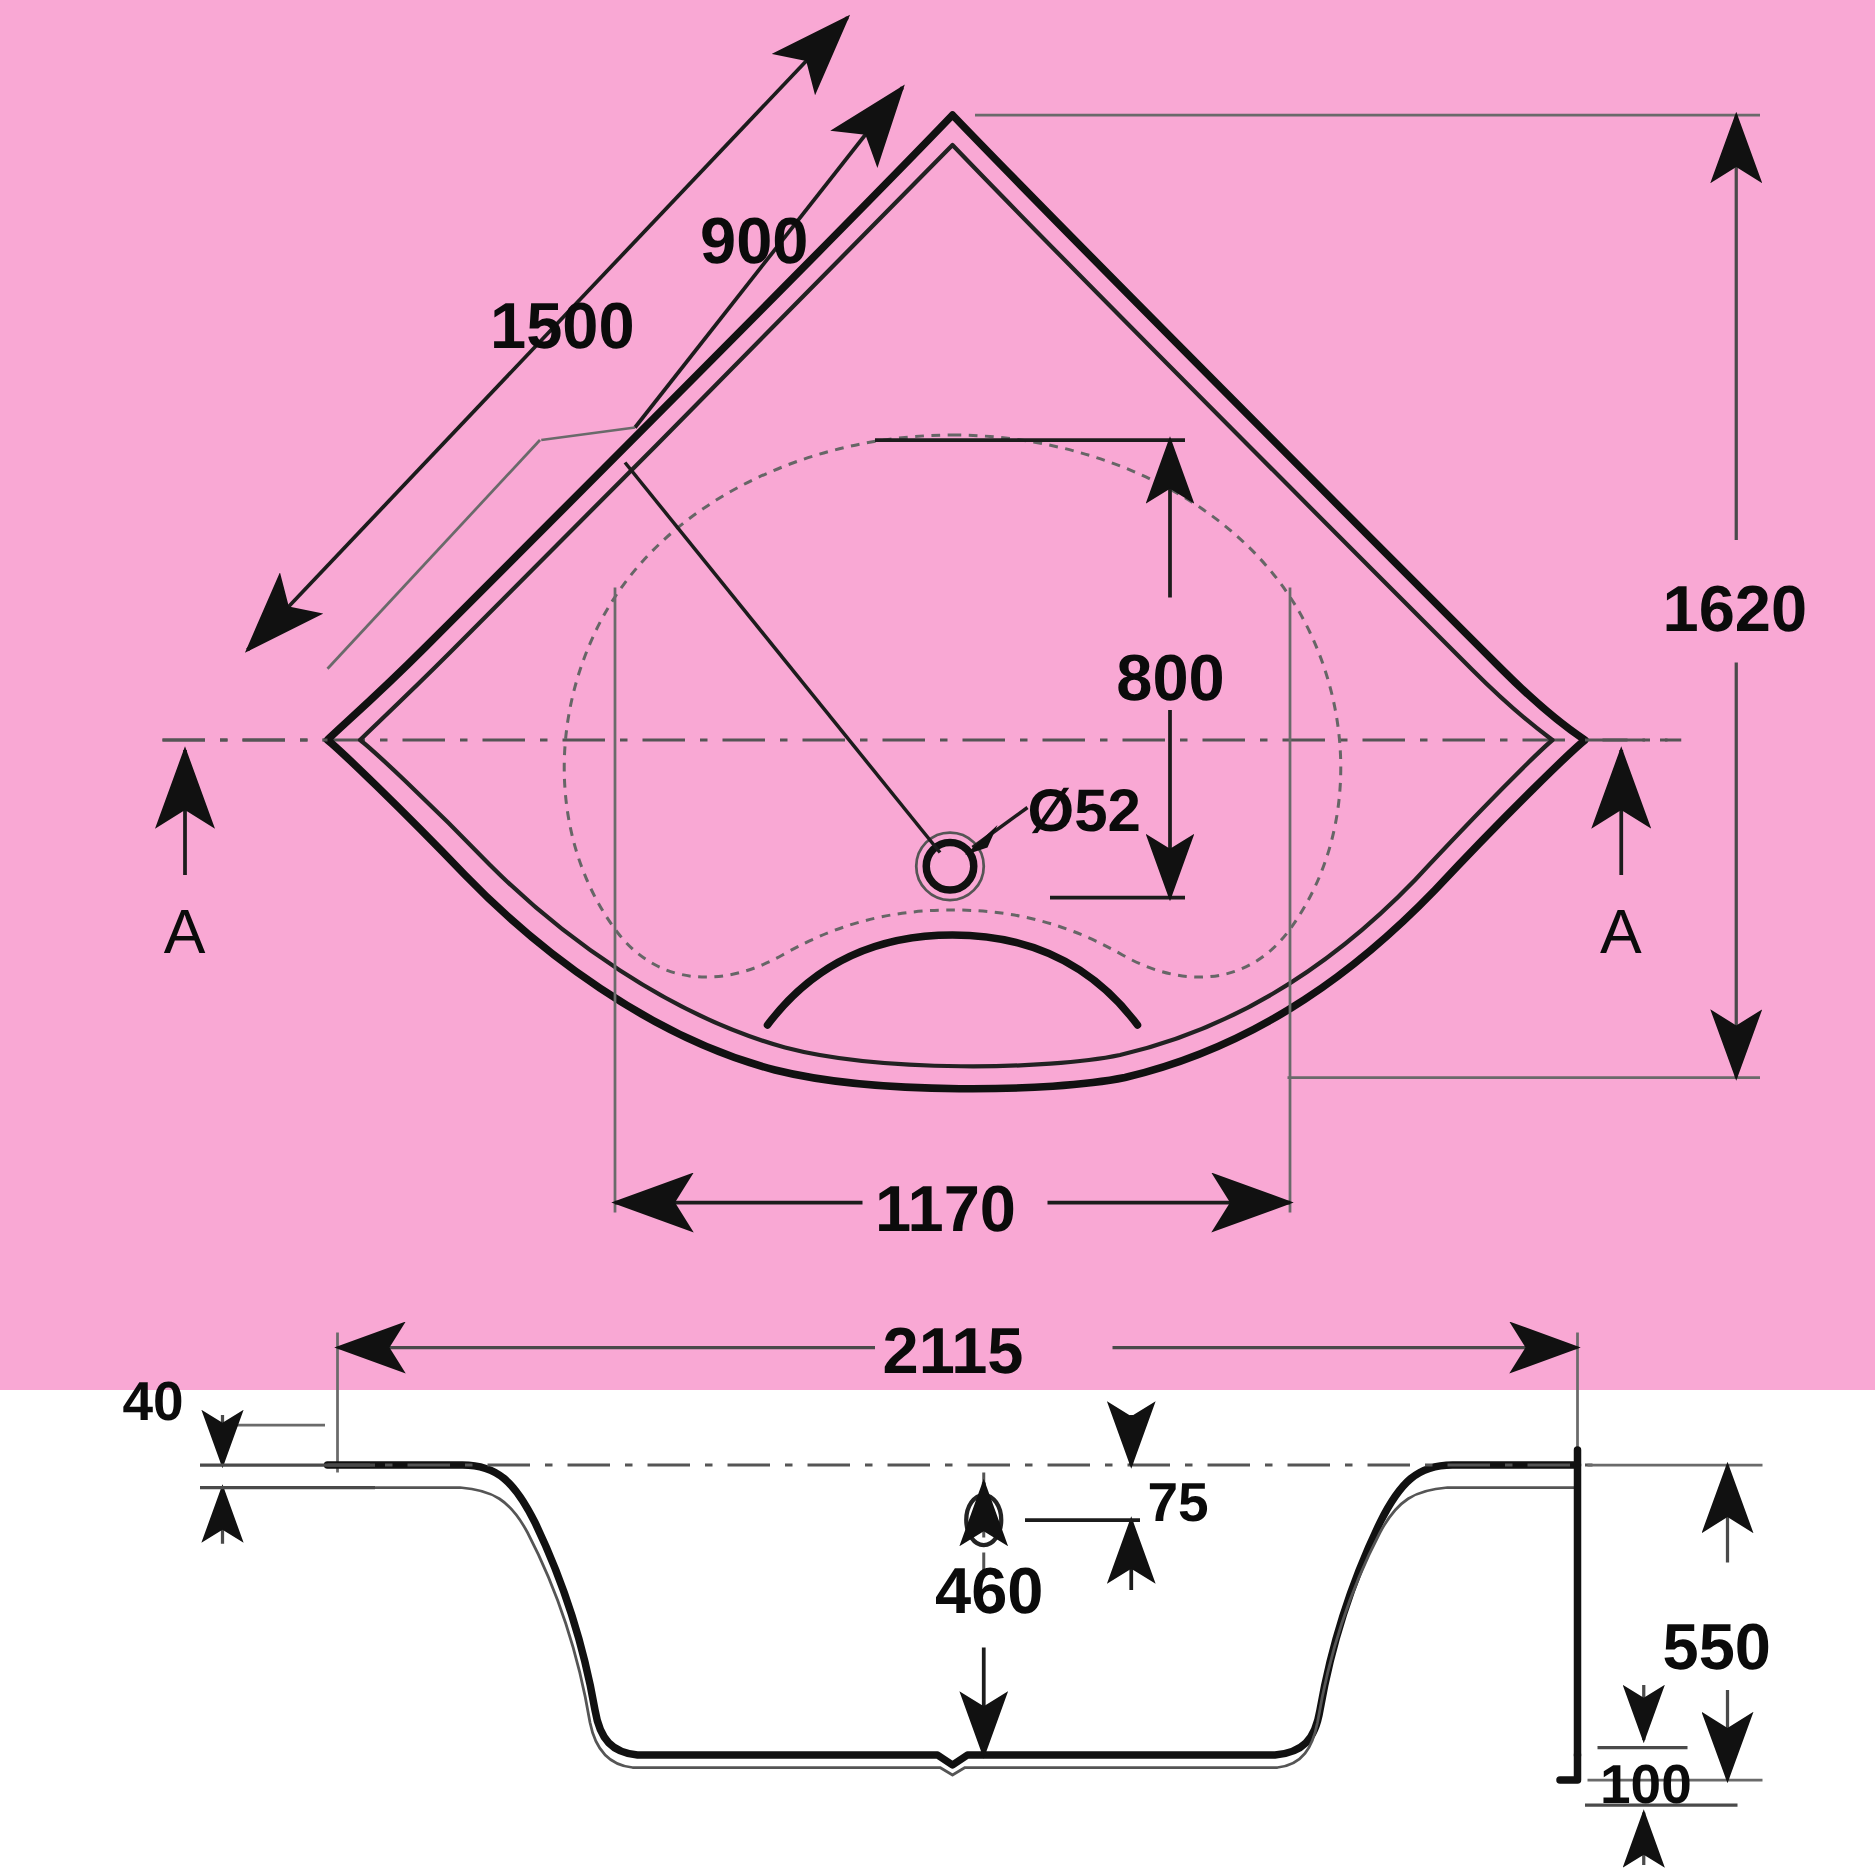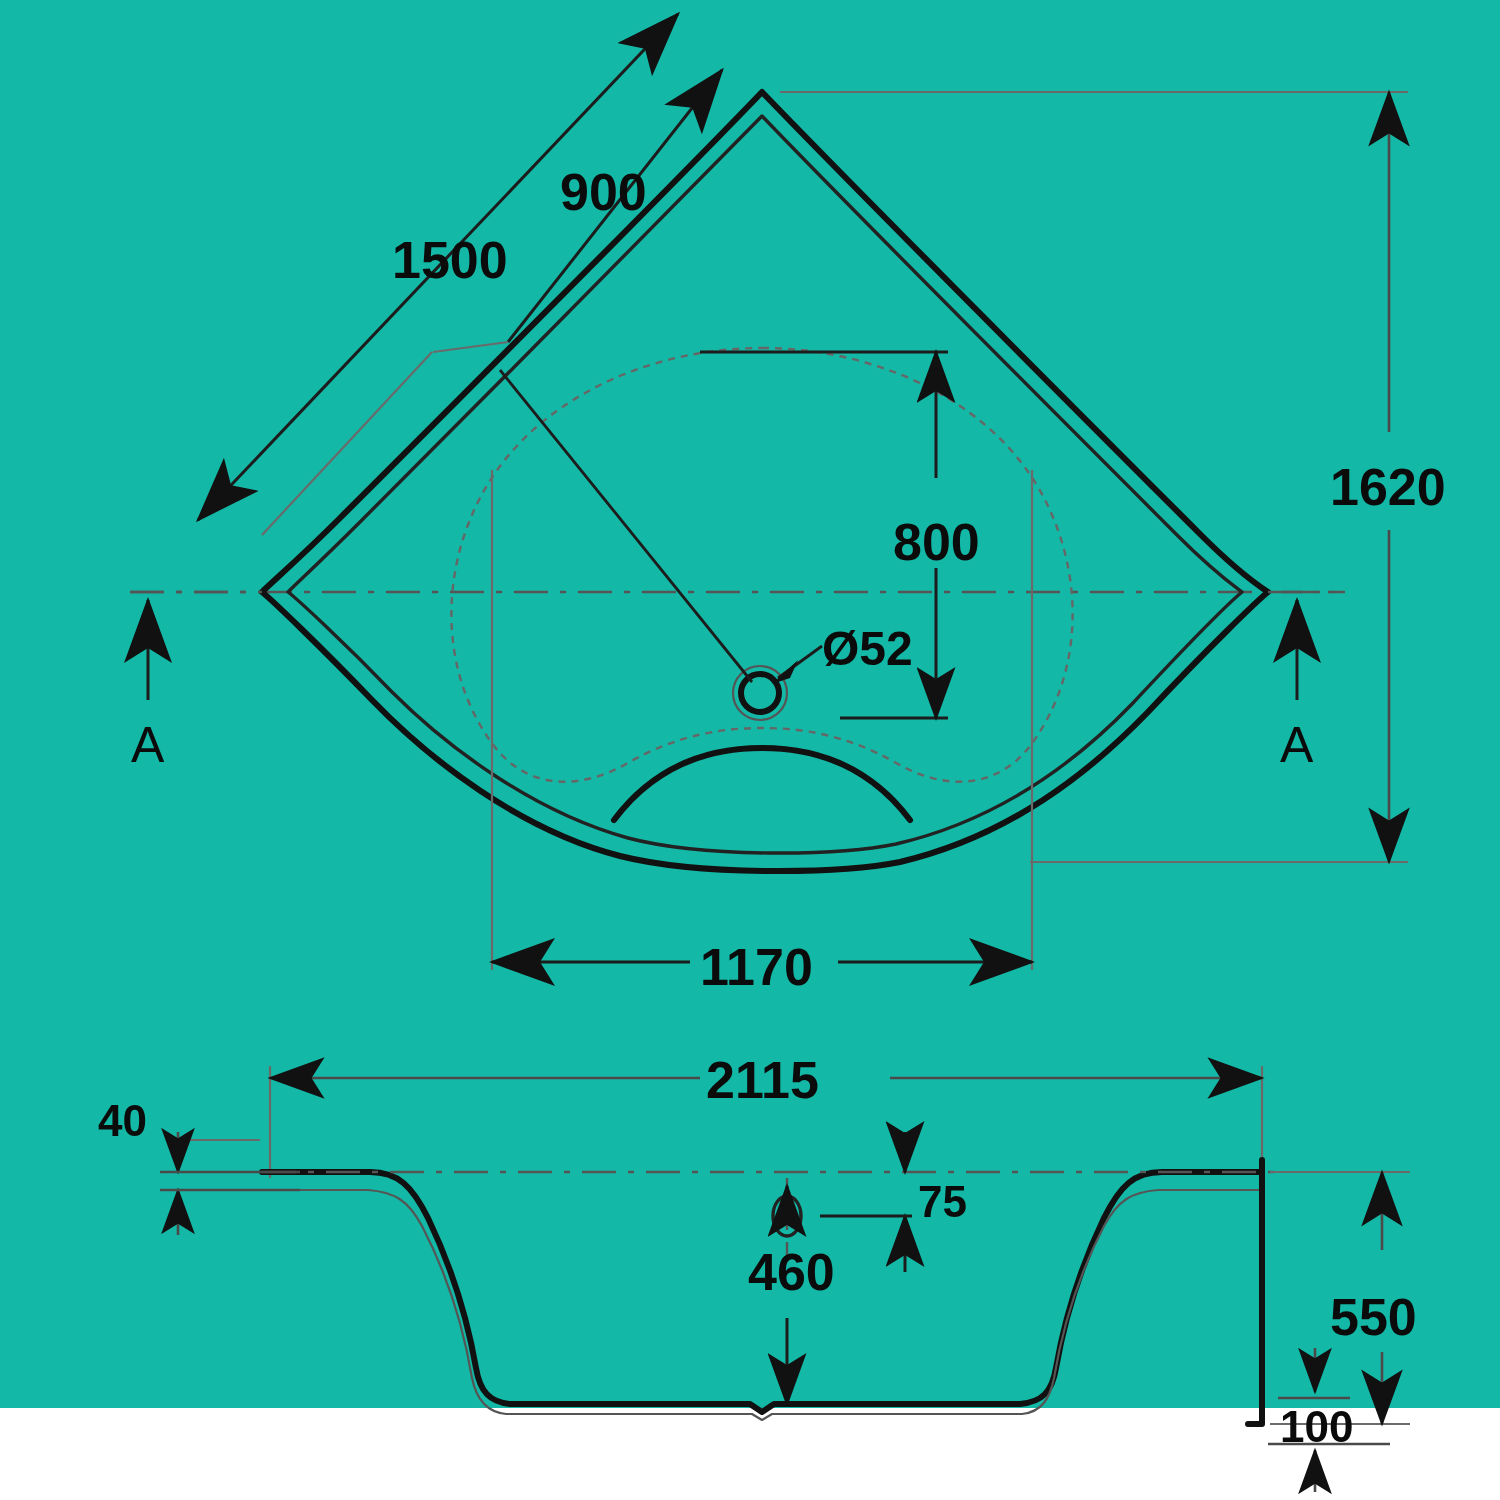--- a/index.html
+++ b/index.html
@@ -9,22 +9,22 @@
   }
   body {
     width: 1500px;
     height: 1500px;
     font-family: "Liberation Sans", sans-serif;
     overflow: hidden;
   }
   #drawing-root {
     position: relative;
     width: 1500px;
-    height: 1408px;
-    background: #14b8a6;
+    height: 1112px;
+    background: #f9a8d4;
   }
   svg.sheet {
     position: absolute;
     top: 0;
     left: 0;
     width: 1500px;
     height: 1500px;
   }
   .dim-text {
     font-family: "Liberation Sans", sans-serif;

